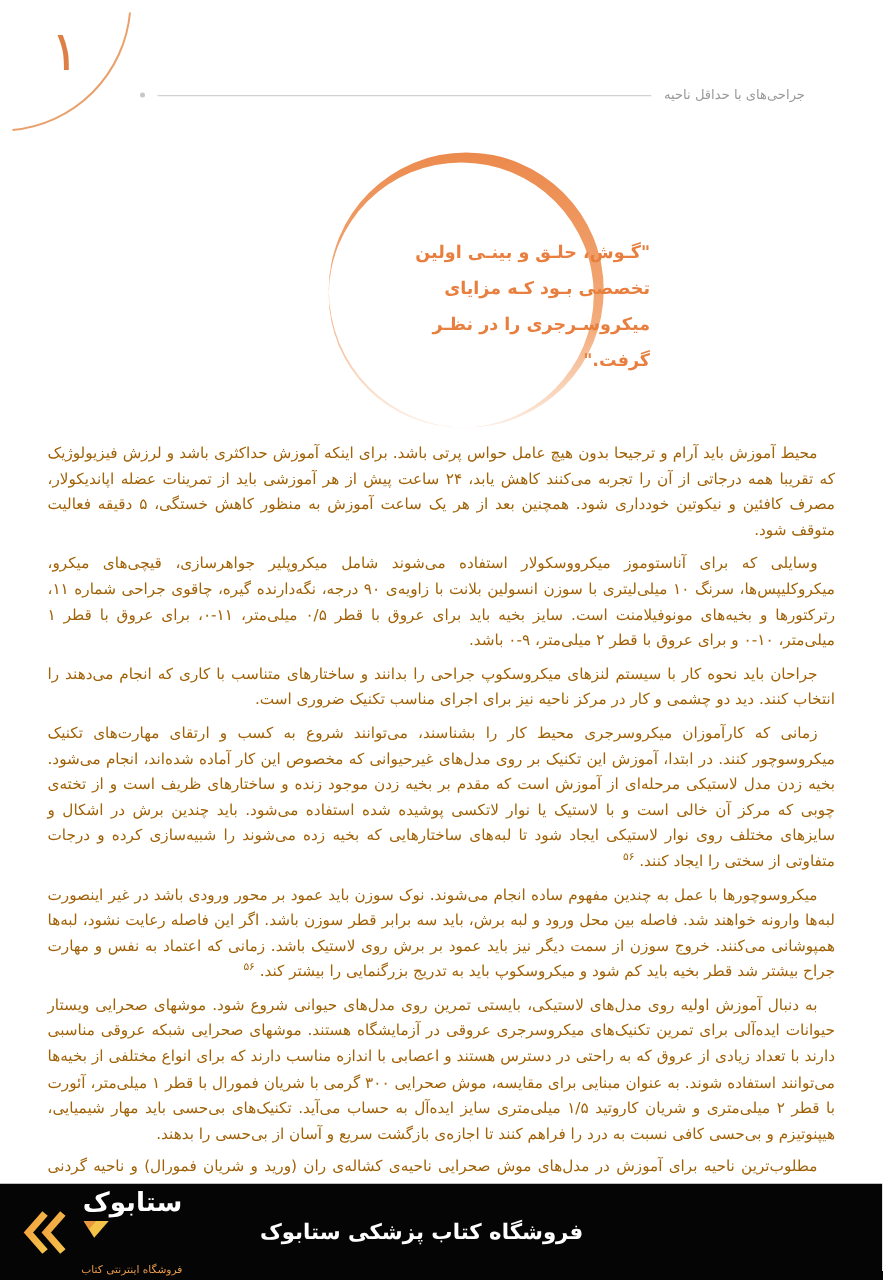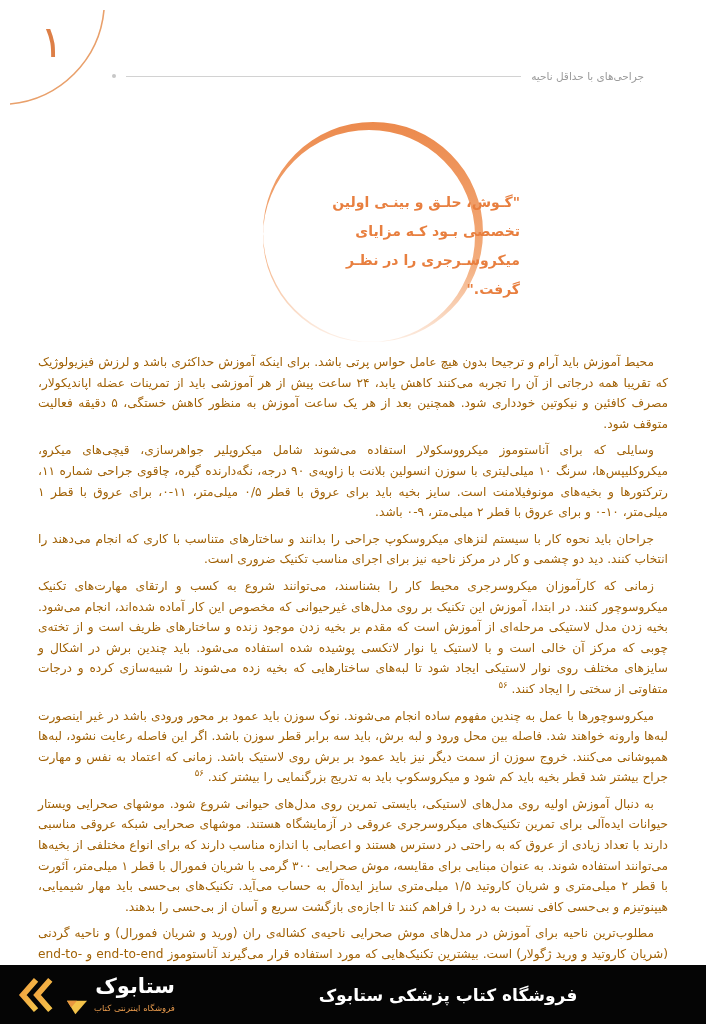--- a/index.html
+++ b/index.html
@@ -48,37 +48,37 @@
     position:absolute; top:352px; left:38px; right:38px;
     direction:rtl; text-align:justify;
     color:#a16207;
     font-size:12.2px; line-height:20.6px;
   }
   .body-text p { margin-bottom:6px; text-indent:14px; }
   .body-text sup { font-size:8.5px; line-height:0; }
 
   
   .footer {
-    position:absolute; left:0; right:0; bottom:0; height:59px;
+    position:absolute; left:0; right:0; bottom:0; height:77px;
     background:#050505; z-index:5;
     display:flex; align-items:center;
     padding:0 18px;
   }
   .logo { display:flex; align-items:center; gap:9px; width:190px; flex:0 0 auto; }
   .logo-col { display:flex; flex-direction:column; gap:2px; }
   .logo-wordmark {
     direction:rtl; color:#ffffff; font-weight:bold;
     font-size:21px; line-height:24px; letter-spacing:0.5px;
   }
-  .logo-sub { display:flex; align-items:center; gap:5px; }
+  .logo-sub { display:flex; align-items:flex-start; gap:20px;flex-direction:column; }
   .logo-subtitle { direction:rtl; color:#e89a4c; font-size:8.5px; }
 
   .footer-center {
     flex:1 1 auto;
-    display:flex; flex-direction:column; align-items:center; gap:5px;
+    display:flex; align-items:center; gap:5px;
     color:#ffffff;
   }
   .store-title { direction:rtl; font-size:17px; font-weight:bold; }
   .website { font-size:16px; font-weight:500; letter-spacing:7px; }
 </style>
 </head>
 <body>
 
 <div class="page">
 

